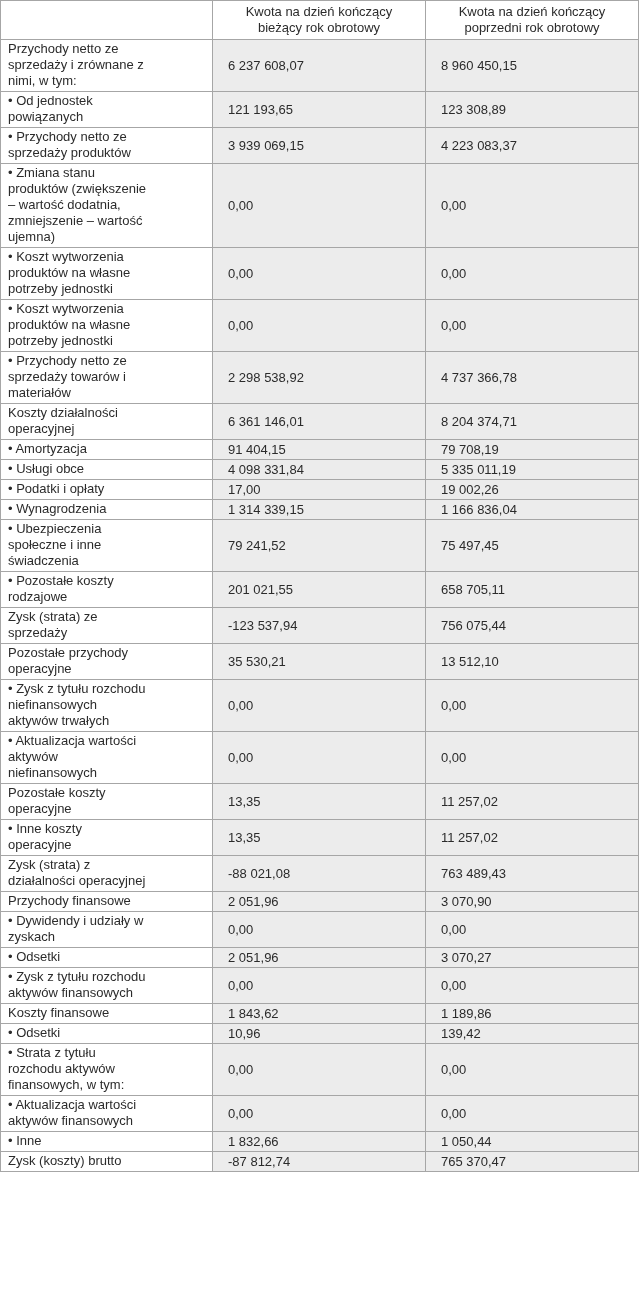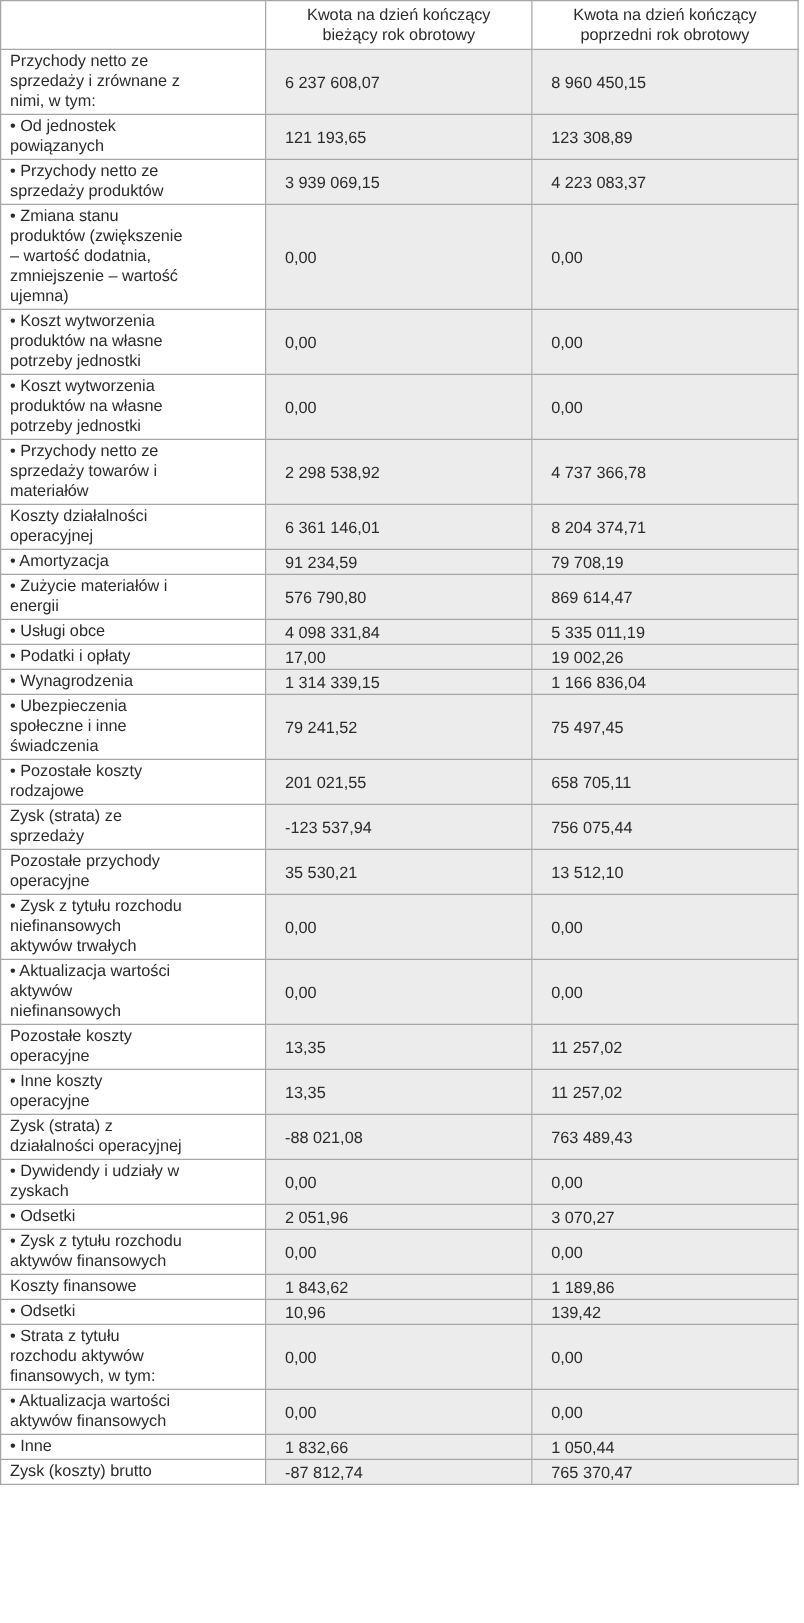--- a/index.html
+++ b/index.html
@@ -116,28 +116,22 @@
         <td class="val">4 737 366,78</td>
       </tr>
       <tr>
         <td class="label">Koszty działalności
 operacyjnej</td>
         <td class="val">6 361 146,01</td>
         <td class="val">8 204 374,71</td>
       </tr>
       <tr>
         <td class="label">• Amortyzacja</td>
-        <td class="val">91 234,59</td>
+        <td class="val">91 404,15</td>
         <td class="val">79 708,19</td>
-      </tr>
-      <tr>
-        <td class="label">• Zużycie materiałów i
-energii</td>
-        <td class="val">576 790,80</td>
-        <td class="val">869 614,47</td>
       </tr>
       <tr>
         <td class="label">• Usługi obce</td>
         <td class="val">4 098 331,84</td>
         <td class="val">5 335 011,19</td>
       </tr>
       <tr>
         <td class="label">• Podatki i opłaty</td>
         <td class="val">17,00</td>
         <td class="val">19 002,26</td>
@@ -198,20 +192,25 @@
         <td class="val">13,35</td>
         <td class="val">11 257,02</td>
       </tr>
       <tr>
         <td class="label">Zysk (strata) z
 działalności operacyjnej</td>
         <td class="val">-88 021,08</td>
         <td class="val">763 489,43</td>
       </tr>
       <tr>
+        <td class="label">Przychody finansowe</td>
+        <td class="val">2 051,96</td>
+        <td class="val">3 070,90</td>
+      </tr>
+      <tr>
         <td class="label">• Dywidendy i udziały w
 zyskach</td>
         <td class="val">0,00</td>
         <td class="val">0,00</td>
       </tr>
       <tr>
         <td class="label">• Odsetki</td>
         <td class="val">2 051,96</td>
         <td class="val">3 070,27</td>
       </tr>

